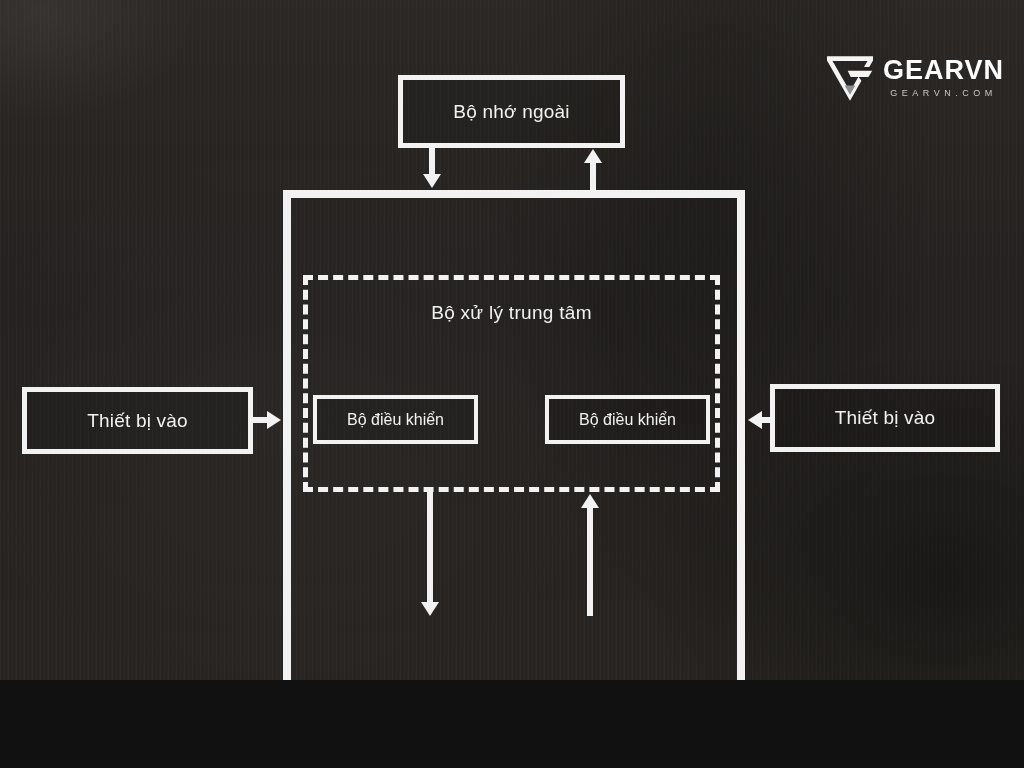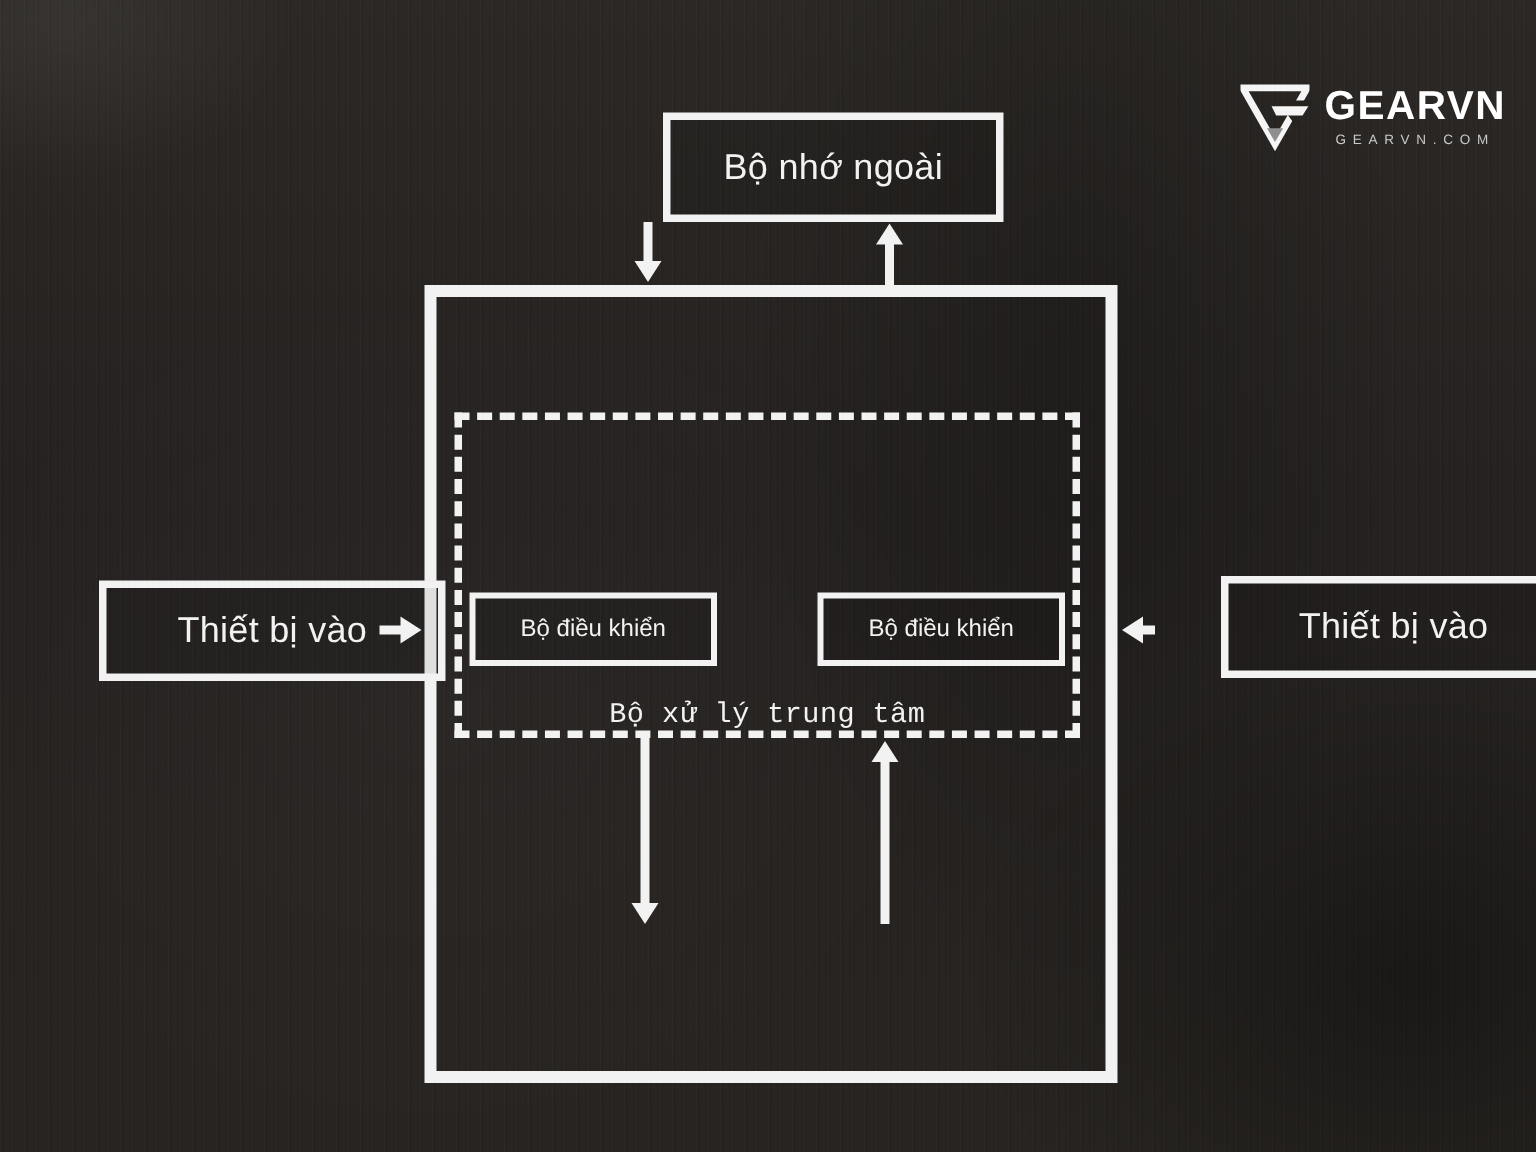--- a/index.html
+++ b/index.html
@@ -1,18 +1,18 @@
 <!DOCTYPE html>
 <html><head>
 <meta charset="utf-8">
 <style>
   html,body{margin:0;padding:0;background:#111;}
   #canvas{
     position:relative;
-    width:1024px;height:768px;
+    width:1024px;height:680px;
     overflow:hidden;
     font-family:"Liberation Sans","DejaVu Sans",sans-serif;
     color:#f2f2f2;
     background:
       radial-gradient(ellipse 260px 180px at 4% 2%, rgba(255,255,255,0.055), transparent 60%),
       radial-gradient(ellipse 420px 320px at 92% 85%, rgba(0,0,0,0.32), transparent 72%),
       radial-gradient(ellipse 520px 420px at 28% 62%, rgba(255,255,255,0.022), transparent 70%),
       radial-gradient(ellipse 300px 600px at 70% 30%, rgba(0,0,0,0.18), transparent 75%),
       repeating-linear-gradient(90deg,
         rgba(255,255,255,0.025) 0px, rgba(255,255,255,0.025) 1px,
@@ -24,24 +24,24 @@
   }
   .box{
     position:absolute;
     box-sizing:border-box;
     border:5px solid #f2f2f2;
     display:flex;align-items:center;justify-content:center;
     text-align:center;
     background:rgba(0,0,0,0.08);
   }
   .big-box{border-width:8px;background:transparent;}
-  .dashed{border:5px dashed #f2f2f2;background:transparent;justify-content:center;align-items:flex-end;font-family:Liberation Mono, monospace;}
+  .dashed{border:5px dashed #f2f2f2;background:transparent;justify-content:center;align-items:flex-start;}
   .cpu-label{padding-top:22px;font-size:19px;letter-spacing:0.3px;}
   .small-box{border-width:4px;font-size:16px;}
-  .lbl-lg{font-size:24px;letter-spacing:0.2px;margin-left:44px;}
+  .lbl-lg{font-size:19px;letter-spacing:0.2px;}
   .shaft-v{position:absolute;width:6px;background:#f2f2f2;}
   .shaft-h{position:absolute;height:6px;background:#f2f2f2;}
   .head{position:absolute;width:0;height:0;}
   .head-down{border-left:9px solid transparent;border-right:9px solid transparent;border-top:14px solid #f2f2f2;}
   .head-up{border-left:9px solid transparent;border-right:9px solid transparent;border-bottom:14px solid #f2f2f2;}
   .head-right{border-top:9px solid transparent;border-bottom:9px solid transparent;border-left:14px solid #f2f2f2;}
   .head-left{border-top:9px solid transparent;border-bottom:9px solid transparent;border-right:14px solid #f2f2f2;}
   .logo{position:absolute;top:52px;right:20px;display:flex;align-items:center;gap:10px;}
   .logo-mark{width:46px;height:50px;}
   .logo-text{display:flex;flex-direction:column;align-items:center;}

